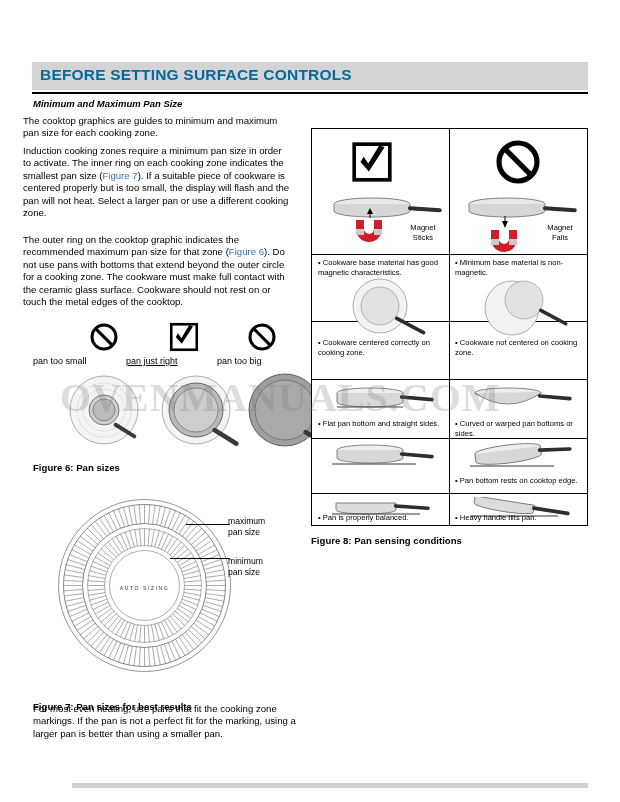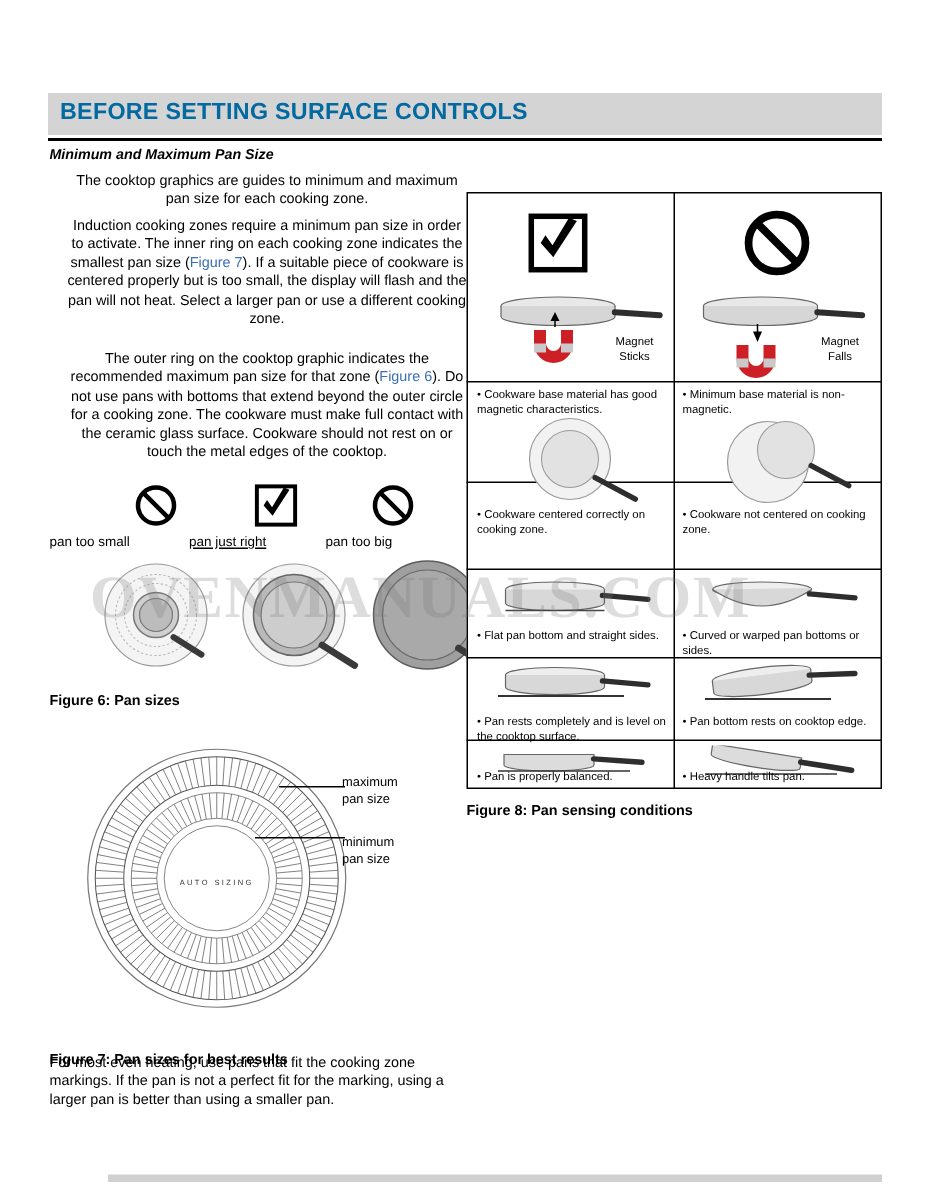--- a/index.html
+++ b/index.html
@@ -53,25 +53,25 @@
   .subhead {
     position: absolute;
     left: 33px;
     top: 98px;
     font-size: 9.5px;
     font-weight: bold;
     font-style: italic;
   }
   .para {
     position: absolute;
-    left: 44px;
+    left: 23px;
     width: 268px;
     font-size: 9.6px;
     line-height: 12.4px;
-    text-align: center;
+    text-align: left;
   }
   .p1 { top: 115px; }
   .p2 { top: 145px; }
   .p3 { top: 234px; }
   .link { color: #3a6fb5; }
 
   
   .icons-row {
     position: absolute;
     left: 33px;
@@ -549,21 +549,20 @@
     <line x1="8" y1="23" x2="92" y2="23" stroke="#333" stroke-width="1.2"></line>
   </svg>
   <svg class="cell-img" style="left:462px;top:441px;width:120px;height:32px" viewBox="0 0 120 32">
     <g transform="rotate(-7 46 12)">
       <ellipse cx="46" cy="9" rx="33" ry="5" fill="#eeeeee" stroke="#666" stroke-width="0.8"></ellipse>
       <path d="M13 9 v8 a33 5 0 0 0 66 0 v-8" fill="#d8d8d8" stroke="#666" stroke-width="0.8"></path>
       <rect x="76" y="11" width="34" height="3.6" rx="1.8" transform="rotate(5 76 11)" fill="#2e2e2e"></rect>
     </g>
     <line x1="8" y1="25" x2="92" y2="25" stroke="#333" stroke-width="1.2"></line>
   </svg>
-  <div class="bullet-text" style="left:318px;top:476px;width:126px">• Pan rests completely and is level on the cooktop surface.</div>
   <div class="bullet-text" style="left:455px;top:476px;width:126px">• Pan bottom rests on cooktop edge.</div>
 
   <svg class="cell-img" style="left:324px;top:497px;width:120px;height:22px" viewBox="0 0 120 22">
     <path d="M12 6 h60 v7 a30 4 0 0 1 -60 0 z" fill="#dcdcdc" stroke="#666" stroke-width="0.8"></path>
     <rect x="70" y="7" width="36" height="3.6" rx="1.8" transform="rotate(4 70 7)" fill="#2e2e2e"></rect>
     <line x1="8" y1="17" x2="96" y2="17" stroke="#333" stroke-width="1"></line>
   </svg>
   <svg class="cell-img" style="left:462px;top:497px;width:120px;height:24px" viewBox="0 0 120 24">
     <g transform="rotate(9 45 9)">
       <path d="M12 4 h60 v7 a30 4 0 0 1 -60 0 z" fill="#dcdcdc" stroke="#666" stroke-width="0.8"></path>

